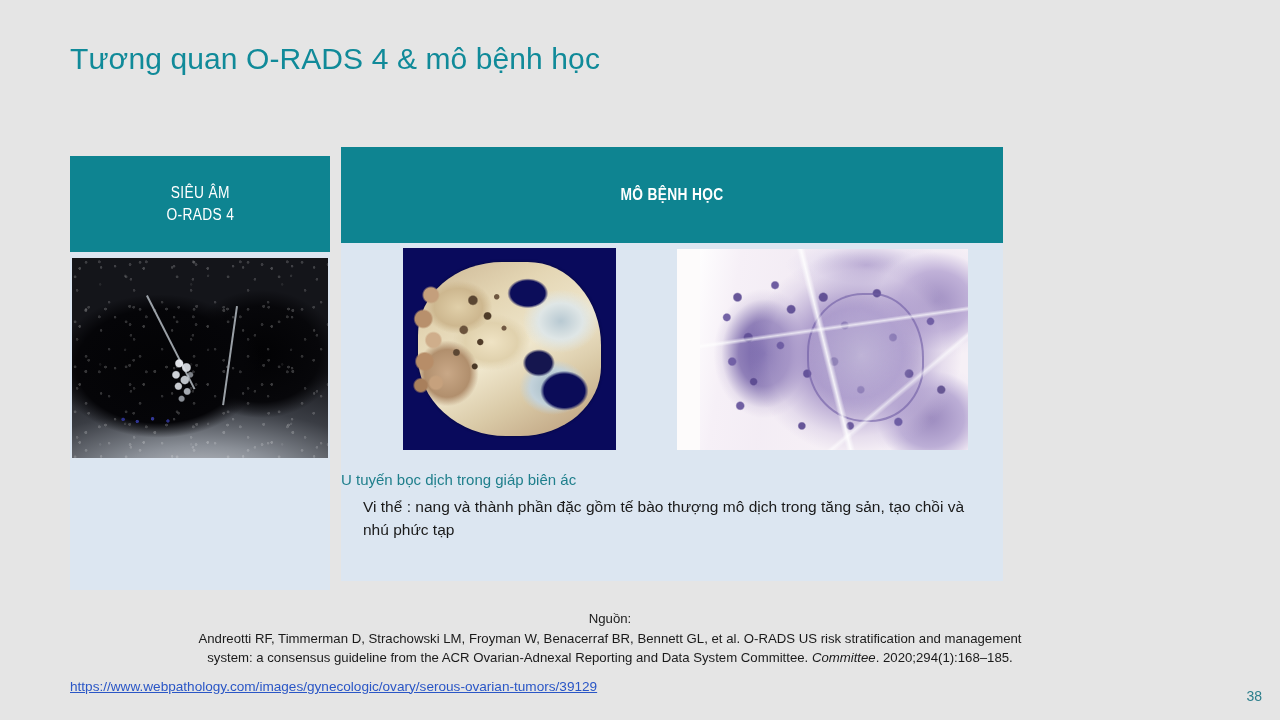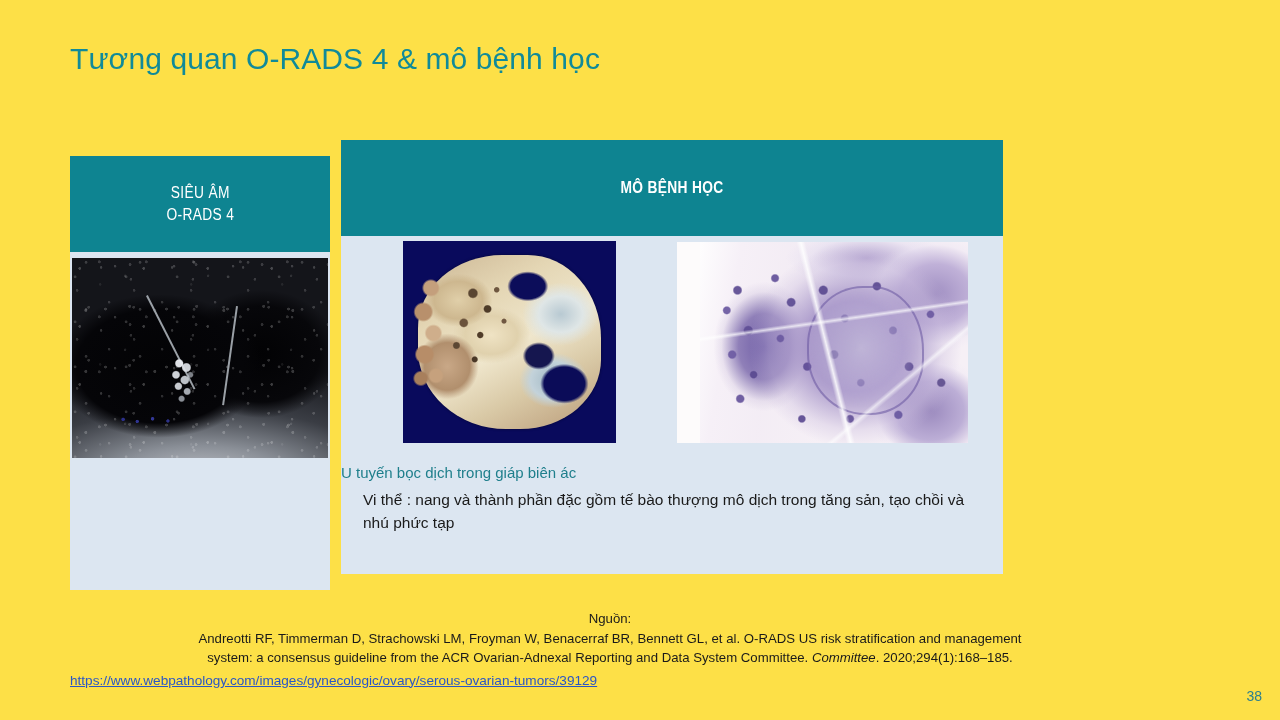--- a/index.html
+++ b/index.html
@@ -6,42 +6,42 @@
     margin: 0; padding: 0;
     width: 1280px; height: 720px;
     background: #ffffff;
     font-family: "Liberation Sans", sans-serif;
     overflow: hidden;
   }
   #slide {
     position: relative;
     width: 1280px;
     height: 720px;
-    background: #fde047;
+    background: #e5e5e5;
   }
 
   
   #slide-title {
     position: absolute;
     left: 70px;
     top: 42px;
     width: 1000px;
     font-size: 30px;
     color: #108a99;
     letter-spacing: 0.1px;
     white-space: nowrap;
   }
 
   
   .panel {
     position: absolute;
     background: #dce6f1;
   }
   #panel-us   { left: 70px;  top: 156px; width: 260px; height: 434px; }
-  #panel-path { left: 341px; top: 140px; width: 662px; height: 434px; }
+  #panel-path { left: 341px; top: 147px; width: 662px; height: 434px; }
 
   .panel-header {
     position: absolute;
     left: 0; top: 0; right: 0;
     background: #0e8491;
     color: #ffffff;
     display: flex;
     flex-direction: column;
     align-items: center;
     justify-content: center;
@@ -290,21 +290,21 @@
     top: 609px;
     width: 1080px;
     font-size: 13.2px;
     line-height: 19.5px;
     color: #1a1a1a;
   }
   #source-block .src-line { white-space: nowrap; text-align: center; }
   #citation-journal { font-style: italic; }
   #source-link {
     display: inline-block;
-    margin-top: 3px;
+    margin-top: 9px;
     color: #2a56c6;
     text-decoration: underline;
     font-size: 13.6px;
     white-space: nowrap;
   }
 
   
   #page-number {
     position: absolute;
     right: 18px;

